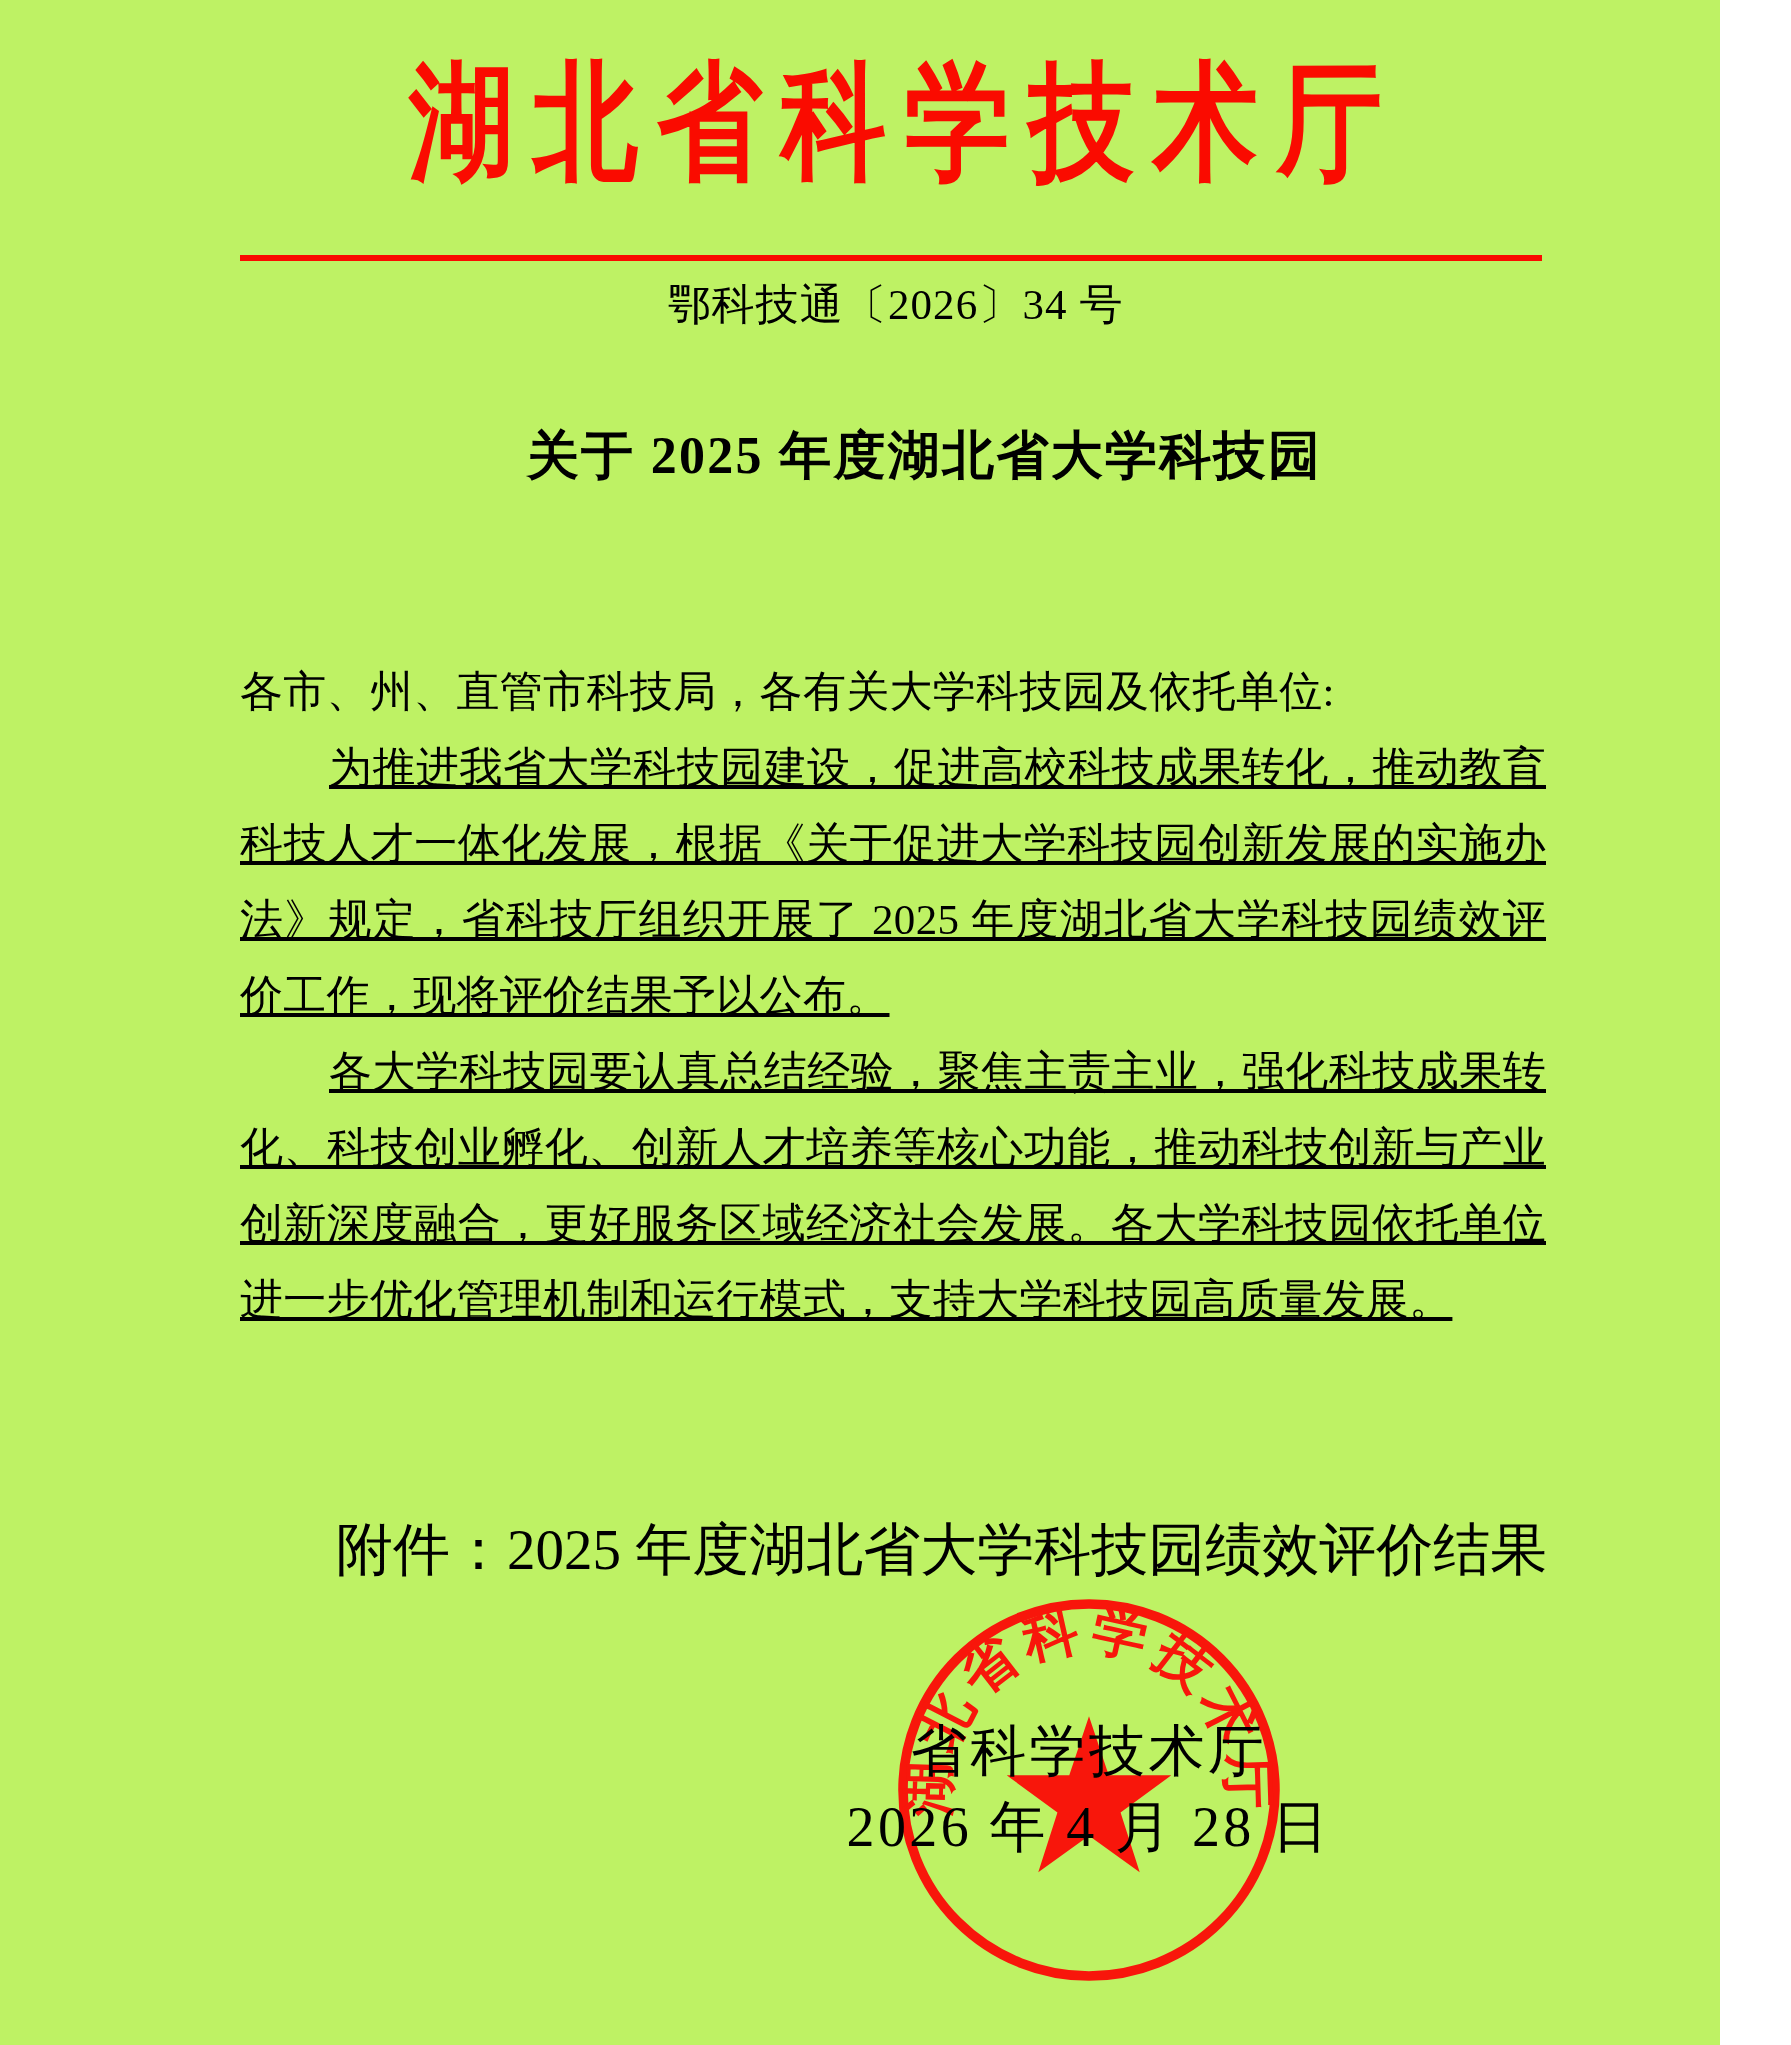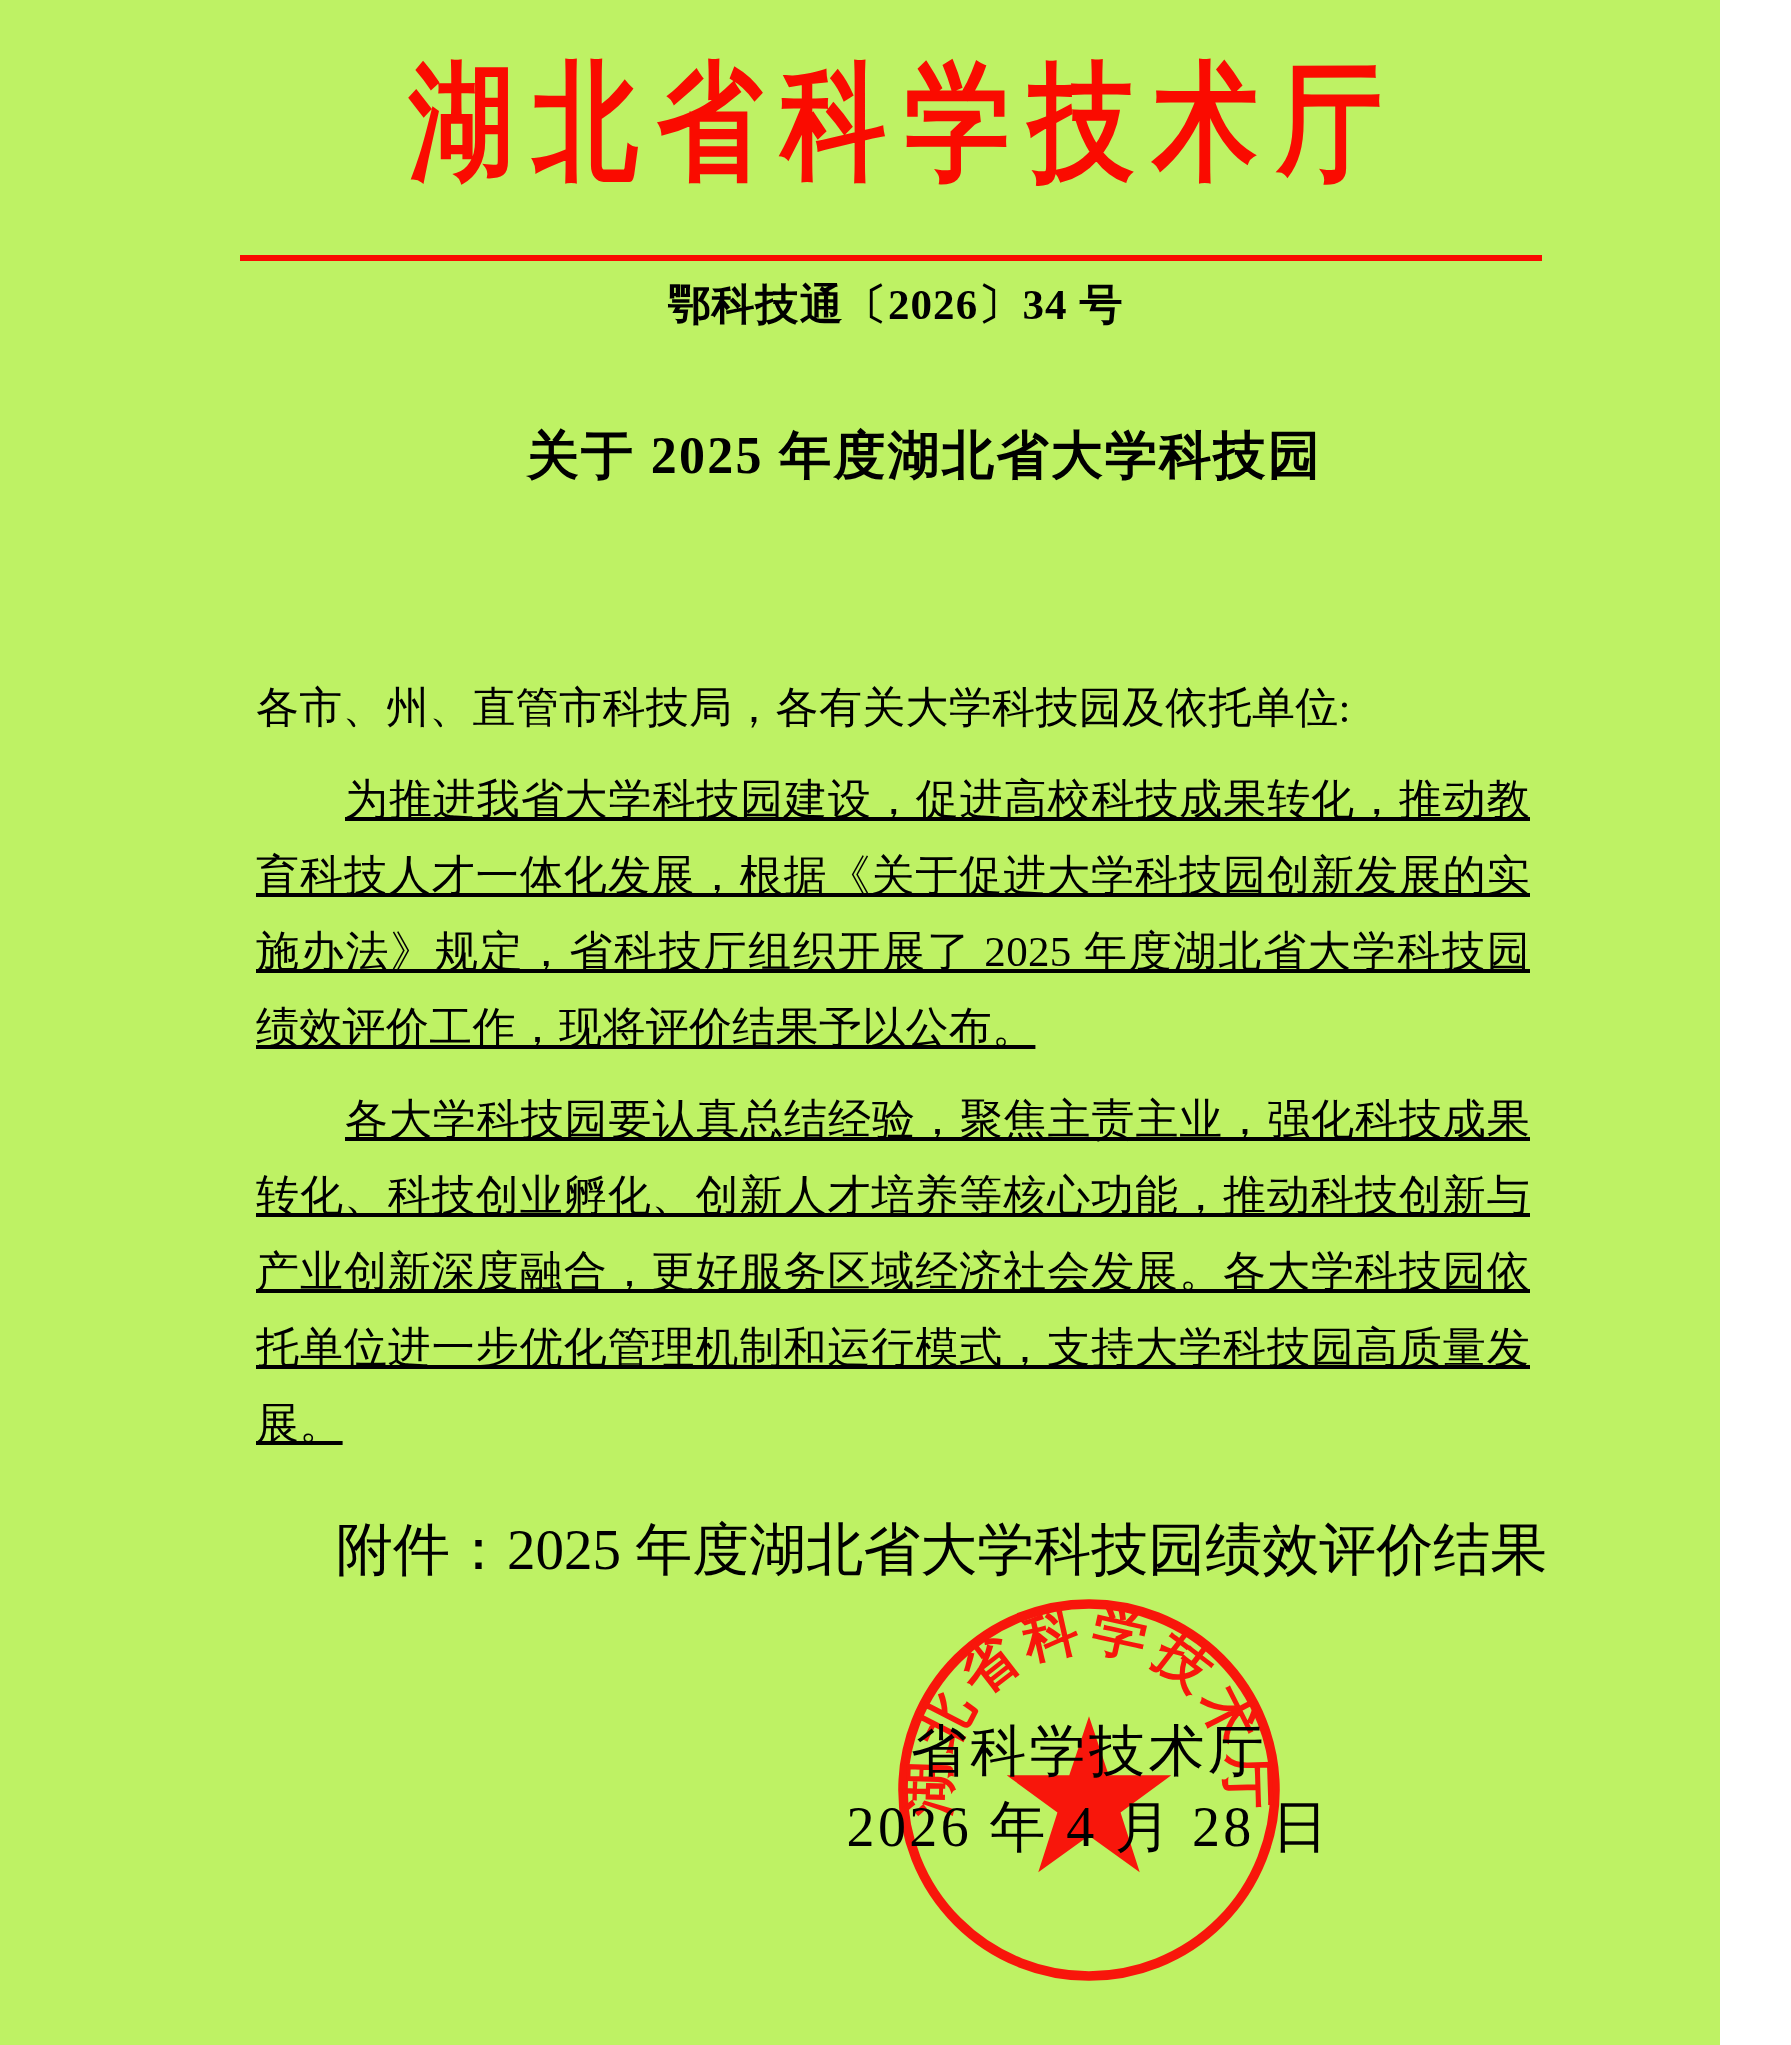--- a/index.html
+++ b/index.html
@@ -52,21 +52,20 @@
     position: absolute;
     left: 0;
     top: 283px;
     width: 1791px;
     text-align: center;
     font-size: 43px;
     line-height: 1.0;
     color: #000000;
     letter-spacing: 1.1px;
     white-space: nowrap;
-    font-weight: bold;
   }
 
   
   #doc-title {
     position: absolute;
     left: 0;
     top: 419px;
     width: 1791px;
     text-align: center;
     color: #000000;
@@ -83,21 +82,21 @@
     position: absolute;
     left: 240px;
     top: 654px;
     width: 1306px;
     color: #000000;
     font-size: 43px;
     line-height: 76px;
     letter-spacing: 0.3px;
   }
   #body-text p {
-    margin: 16px;
+    margin: 0;
     text-align: justify;
     text-justify: inter-character;
   }
   #body-text p.indent { text-indent: 89px; text-decoration: underline; }
 
   
   #attachment {
     position: absolute;
     left: 247px;
     top: 1512px;

